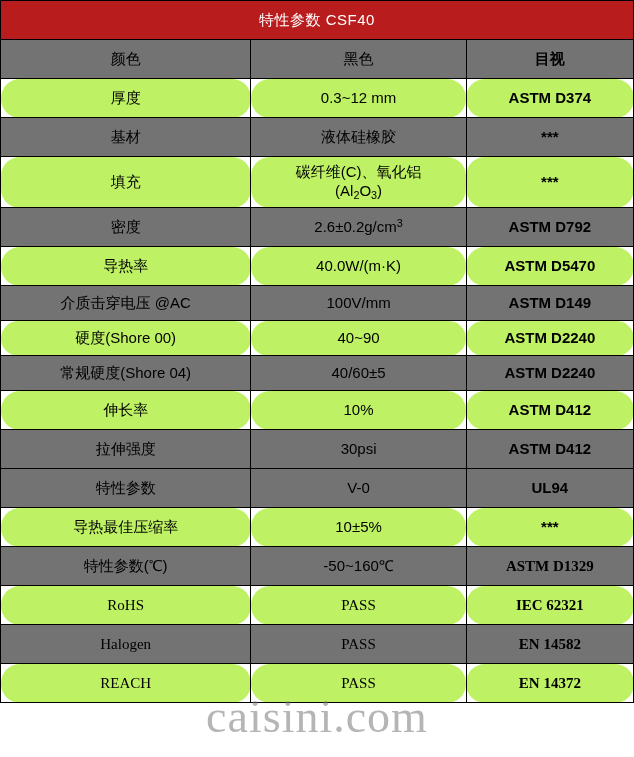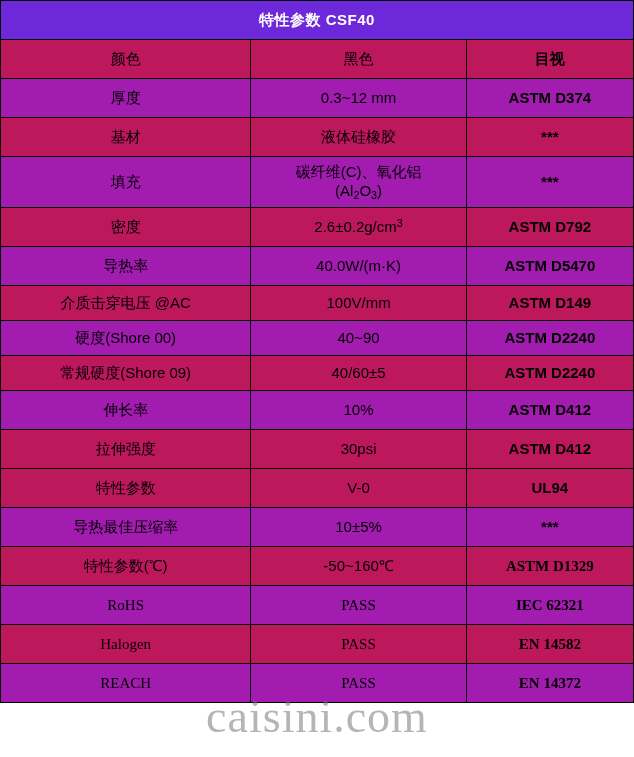--- a/index.html
+++ b/index.html
@@ -30,32 +30,33 @@
   table.spec td {
     border: 1px solid #000000;
     text-align: center;
     vertical-align: middle;
     font-size: 15px;
     color: #000000;
     padding: 2px 3px;
     line-height: 1.25;
   }
   .title-cell {
-    background: #6d28d9;
+    background: #b91c1c;
     color: #ffffff !important;
     font-size: 17px;
-    font-weight: bold;
+    font-weight: normal;
     height: 34px;
     letter-spacing: 0.5px;
   }
   .row-shaded td {
-    background: #be185d;
+    background: #737373;
   }
   .row-plain td {
-    background: #a21caf;
+    background: #bef264;
+    border-radius: 19px;
   }
   .col-label {
     width: 250px;
   }
   .col-value {
     width: 215px;
   }
   .col-std {
     width: 167px;
   }
@@ -161,21 +162,21 @@
         <td class="std">ASTM D149</td>
       </tr>
 
       <tr class="row-plain r-h30">
         <td class="label">硬度(Shore 00)</td>
         <td class="value">40~90</td>
         <td class="std">ASTM D2240</td>
       </tr>
 
       <tr class="row-shaded r-h30">
-        <td class="label">常规硬度(Shore 09)</td>
+        <td class="label">常规硬度(Shore 04)</td>
         <td class="value">40/60±5</td>
         <td class="std">ASTM D2240</td>
       </tr>
 
       <tr class="row-plain r-h34">
         <td class="label">伸长率</td>
         <td class="value">10%</td>
         <td class="std">ASTM D412</td>
       </tr>
 

